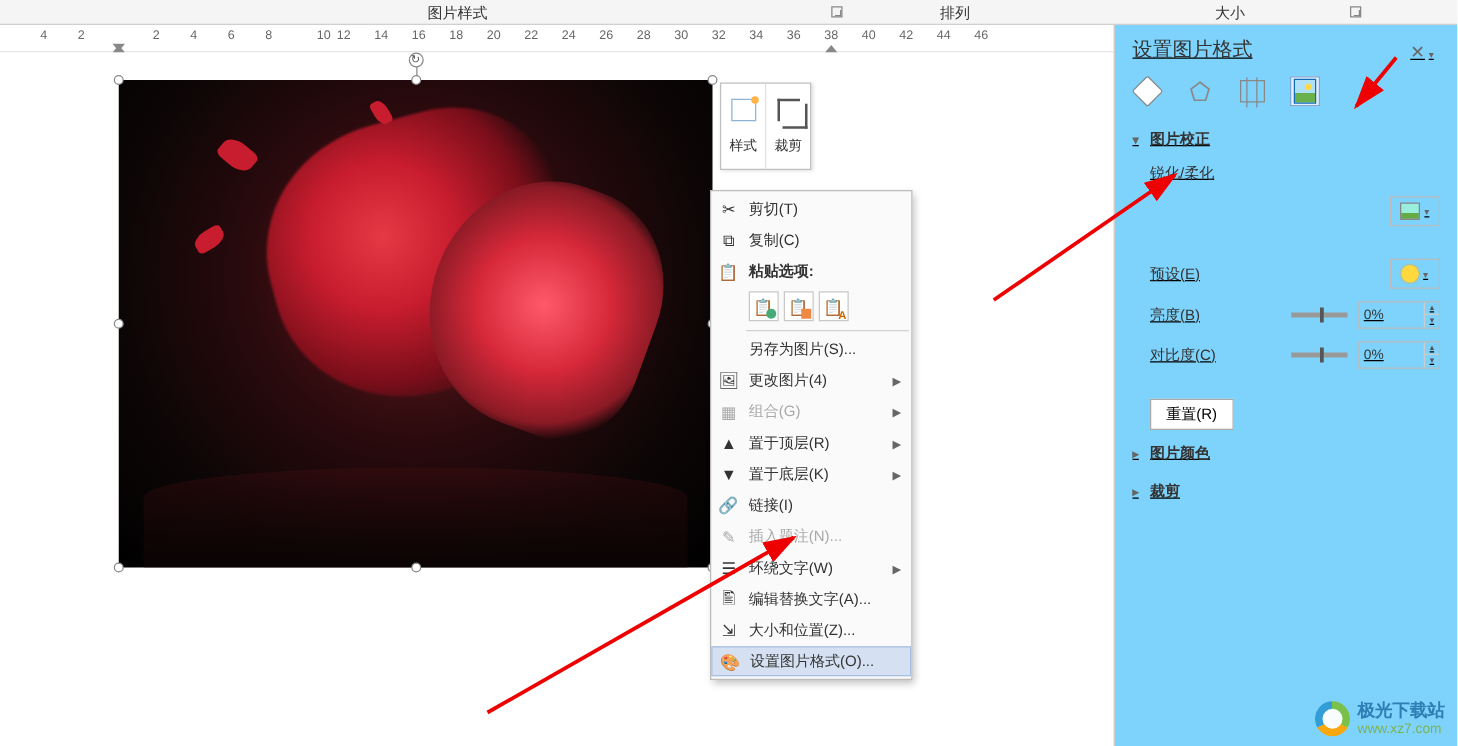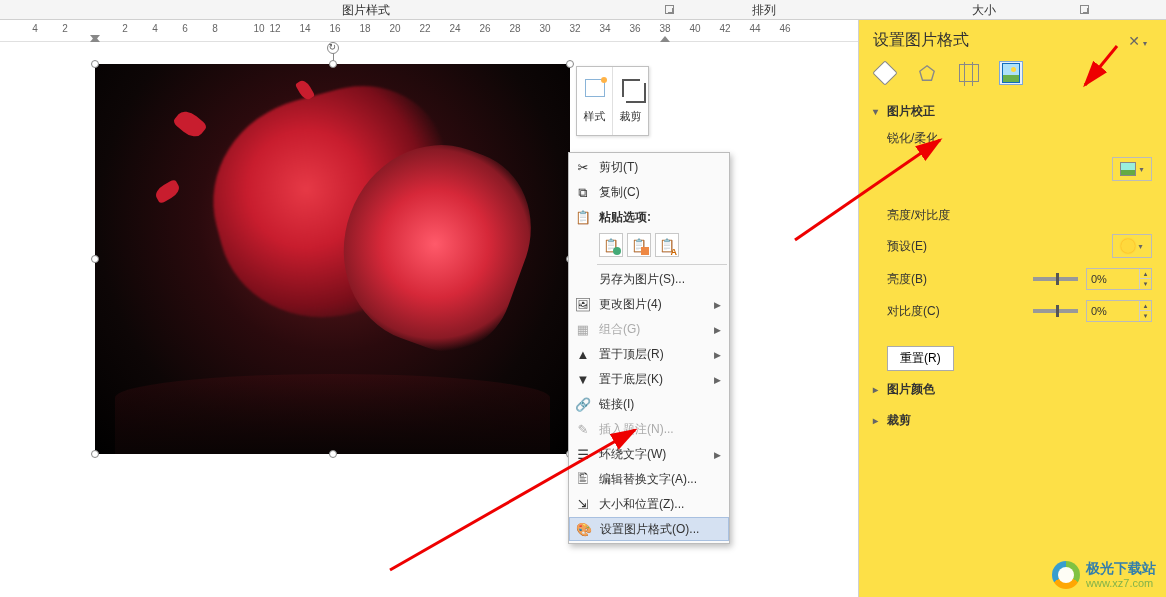--- a/index.html
+++ b/index.html
@@ -58,21 +58,21 @@
 .ctx-label { flex: 1; }
 .ctx-arrow { margin-left: auto; font-size: 9px; color: #666; }
 .ctx-sep { height: 1px; background: #d0d0d0; margin: 2px 2px 2px 28px; }
 .paste-opts { display: flex; gap: 4px; padding: 3px 4px 5px 30px; }
 .paste-opt { width: 24px; height: 24px; border: 1px solid #c8c8c8; background: #fff; position: relative; display: flex; align-items: center; justify-content: center; }
 .paste-opt::before { content:'📋'; font-size: 13px; }
 .po1::after { content:''; position: absolute; bottom: 1px; right: 1px; width: 8px; height: 8px; background: #4a7; border-radius: 50%; }
 .po2::after { content:''; position: absolute; bottom: 1px; right: 1px; width: 8px; height: 8px; background: #e84; }
 .po3::after { content:'A'; position: absolute; bottom: -1px; right: 1px; font-size: 9px; color: #c60; font-weight: bold; }
 
-.right-panel { position: absolute; top: 20px; right: 0; width: 308px; height: 577px; background: #fde047; border-left: 1px solid #d0d0d0; padding: 10px 14px; }
+.right-panel { position: absolute; top: 20px; right: 0; width: 275px; height: 577px; background: #7dd3fc; border-left: 1px solid #d0d0d0; padding: 10px 14px; text-decoration: underline; }
 .panel-title { font-size: 16px; color: #333; margin-bottom: 10px; display: flex; align-items: center; }
 .panel-close { margin-left: auto; font-size: 14px; color: #666; cursor: pointer; border: 1px solid transparent; padding: 0 4px; }
 .panel-close .dd { font-size: 8px; margin-left: 3px; }
 .cat-icons { display: flex; gap: 18px; margin: 8px 0 14px 0; }
 .cat-icon { width: 24px; height: 24px; display: flex; align-items: center; justify-content: center; }
 .ci-diamond { width: 18px; height: 18px; border: 1.5px solid #888; transform: rotate(45deg); border-radius: 2px; background: #fff; }
 .ci-diamond::after{ content:''; position: absolute; width:10px; height:10px; border-radius:50%; }
 .ci-pentagon { width: 20px; height: 18px; background: none; position: relative; }
 .ci-effects { width: 20px; height: 18px; border: 1.5px solid #888; position: relative; }
 .ci-effects::before, .ci-effects::after { content:''; position: absolute; background: #888; }
@@ -289,21 +289,20 @@
     </div>
     <div class="section-body">
       <span class="field-label">锐化/柔化</span>
       <div class="field-row">
         <div class="preset-btn">
             <div class="pi-sharp"></div>
             <span class="dd">▾</span>
           </div>
       </div>
     </div>
-    <div class="subhead">亮度/对比度</div>
     <div class="section-body" style="padding-top:0;">
       <div class="field-row">
         <span class="flabel">预设(E)</span>
         <div class="preset-btn">
             <div class="pi-bright"></div>
             <span class="dd">▾</span>
           </div>
       </div>
       <div class="field-row">
         <span class="flabel">亮度(B)</span>

